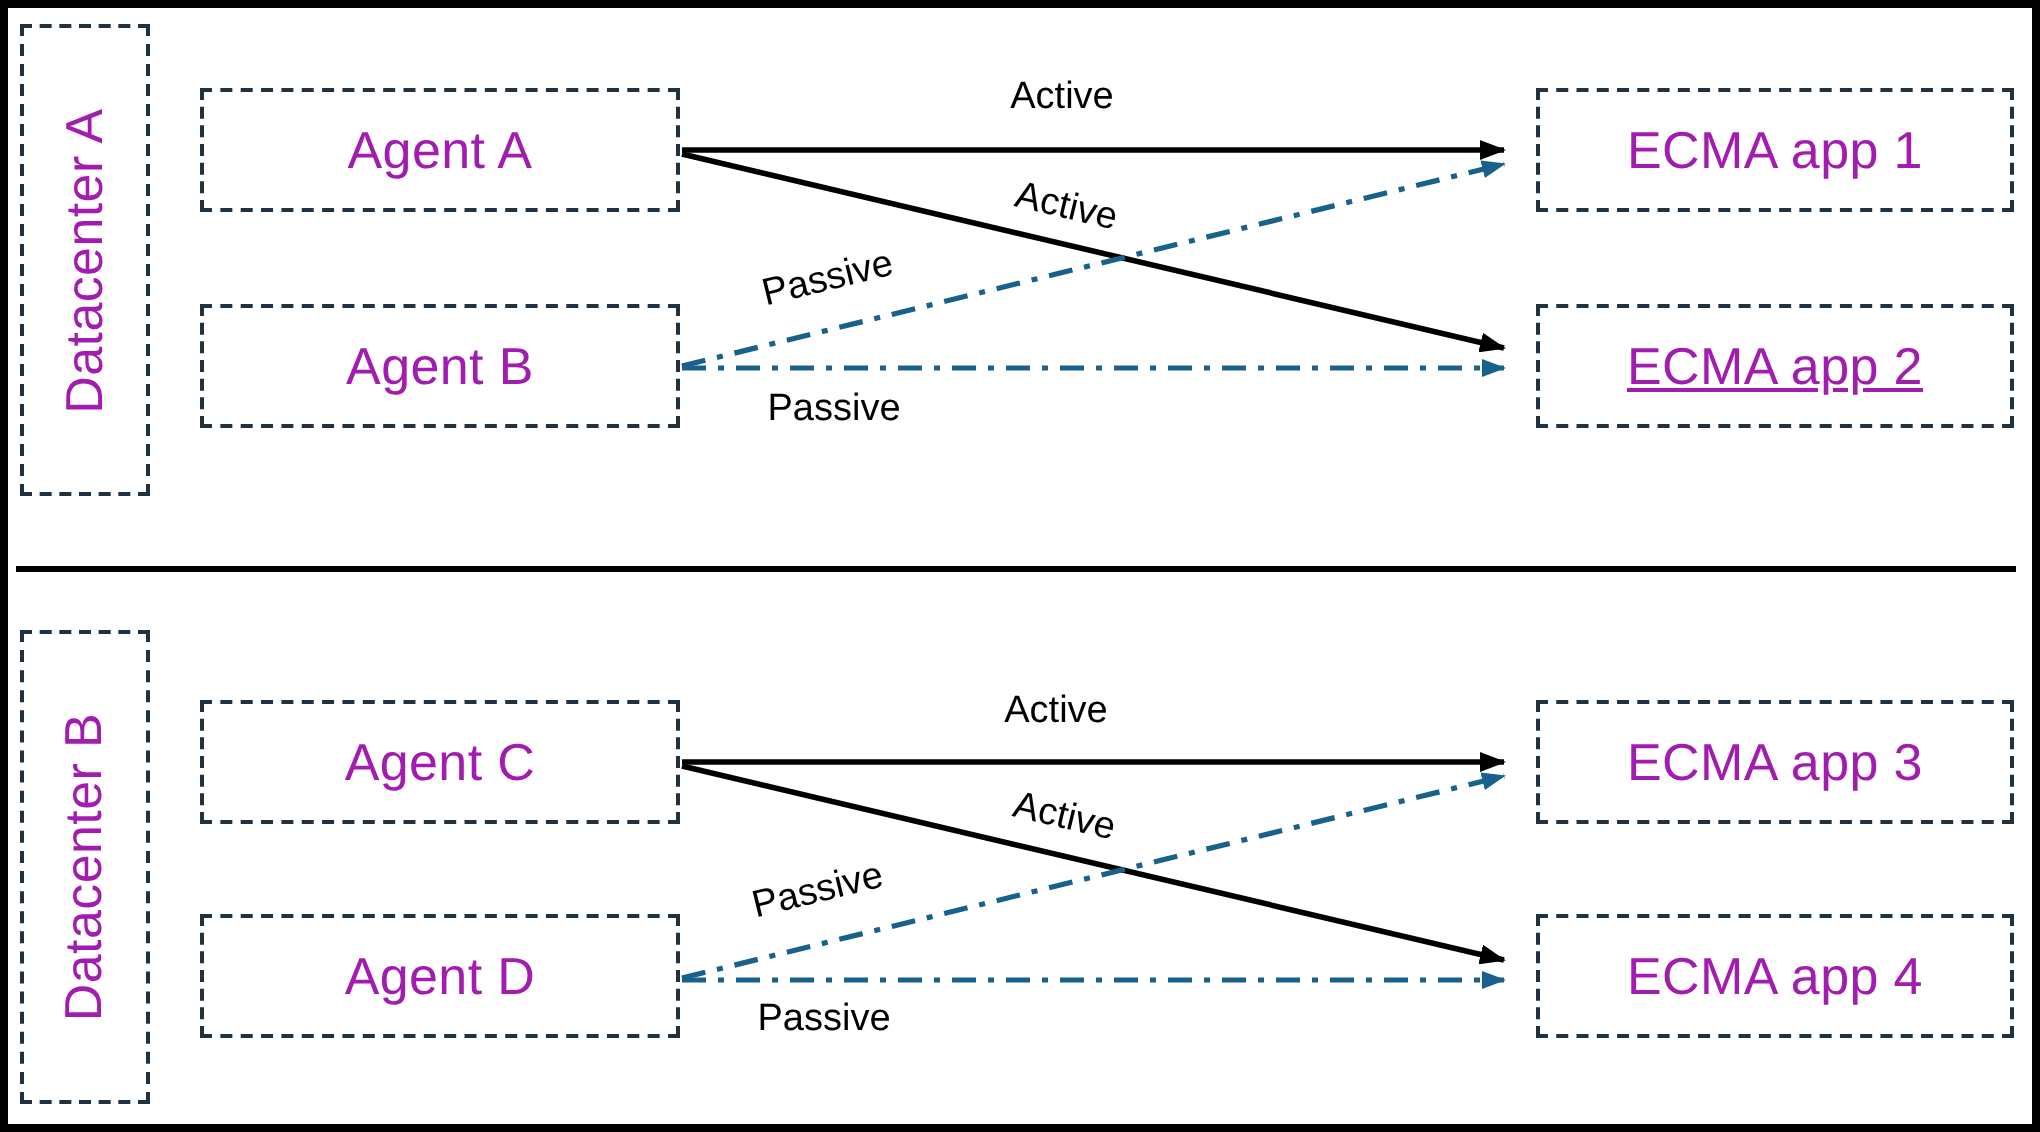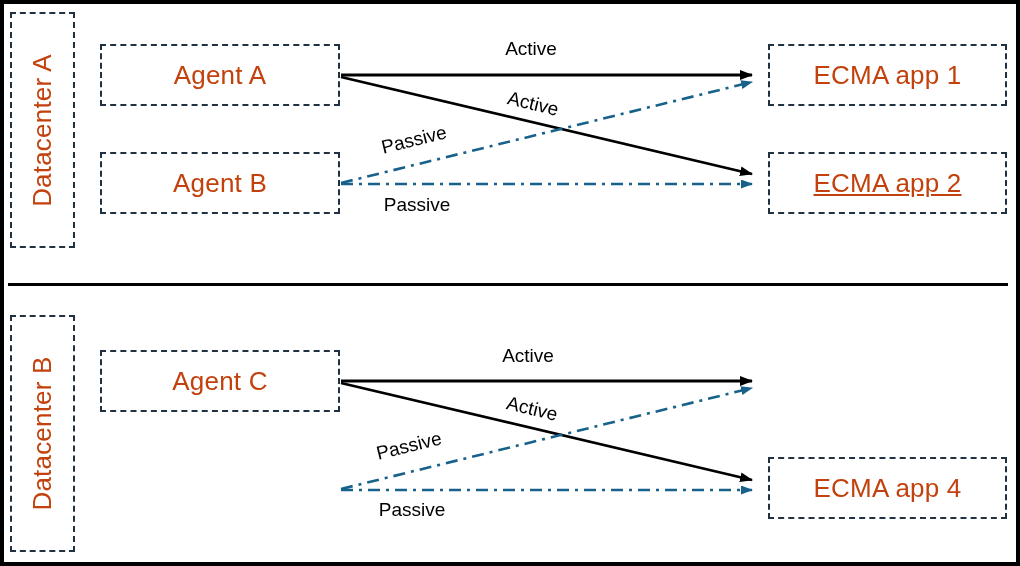--- a/index.html
+++ b/index.html
@@ -14,21 +14,21 @@
     position:absolute; inset:0;
     border:4px solid #000;
     pointer-events:none;
   }
   .conn-svg { position:absolute; left:0; top:0; width:1020px; height:566px; }
   .dbox {
     position:absolute;
     border:2.5px dashed #203142;
     background:transparent;
     display:flex; align-items:center; justify-content:center;
-    font-size:26px; color:#c2410c; letter-spacing:0.2px;
+    font-size:26px; color:#a21caf; letter-spacing:0.2px;
     box-sizing:border-box;
   }
   .dc-box { width:65px; }
   .dc-box .vtext { transform:rotate(-90deg); white-space:nowrap; }
   .node-box { width:240px; height:62px; }
   .app-box  { width:239px; height:62px;align-items:center; }
   .conn-label {
     position:absolute; width:120px; height:22px; line-height:22px;
     text-align:center; font-size:19px; color:#000; white-space:nowrap;
   }
@@ -89,21 +89,27 @@
 
   <div class="divider" style="background: rgb(0, 0, 0);"></div>
 
   <div class="dbox dc-box" style="left: 10px; top: 315px; height: 237px; border-color: rgb(32, 49, 66);">
     <span class="vtext">Datacenter B</span>
   </div>
 
   <div class="dbox node-box" style="left: 100px; top: 350px; border-color: rgb(32, 49, 66);">
     <span>Agent C</span>
   </div>
+  <div class="dbox node-box" style="left: 100px; top: 457px; border-color: rgb(32, 49, 66);">
+    <span>Agent D</span>
+  </div>
 
+  <div class="dbox app-box" style="left: 768px; top: 350px; border-color: rgb(32, 49, 66);">
+    <span>ECMA app 3</span>
+  </div>
   <div class="dbox app-box" style="left: 768px; top: 457px; border-color: rgb(32, 49, 66);">
     <span>ECMA app 4</span>
   </div>
 
   <div class="conn-label" style="left:468px; top:345px;">Active</div>
   <div class="conn-label rot-down" style="left:472px; top:398px;">Active</div>
   <div class="conn-label rot-up" style="left:349px; top:435px;">Passive</div>
   <div class="conn-label" style="left:352px; top:499px;">Passive</div>
 
   <div class="outer-border" style="border-color: rgb(0, 0, 0);"></div>

